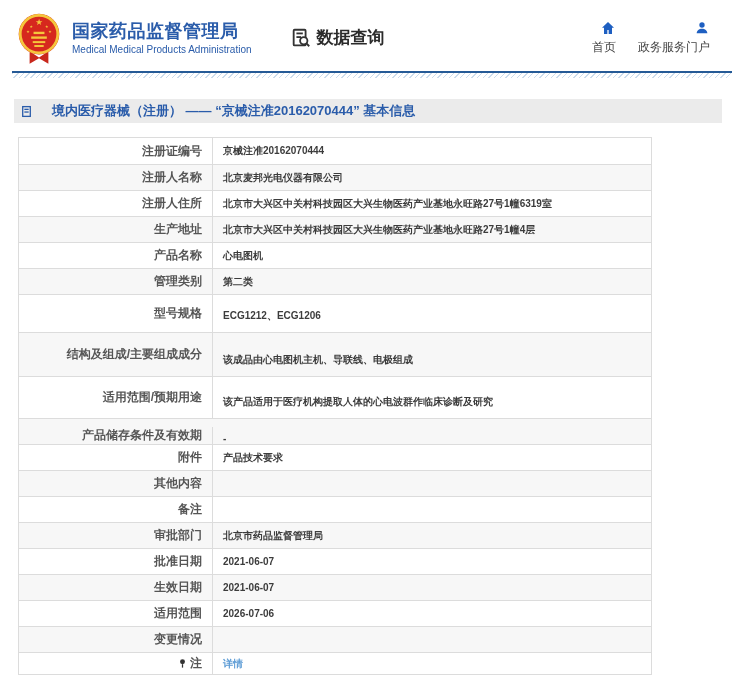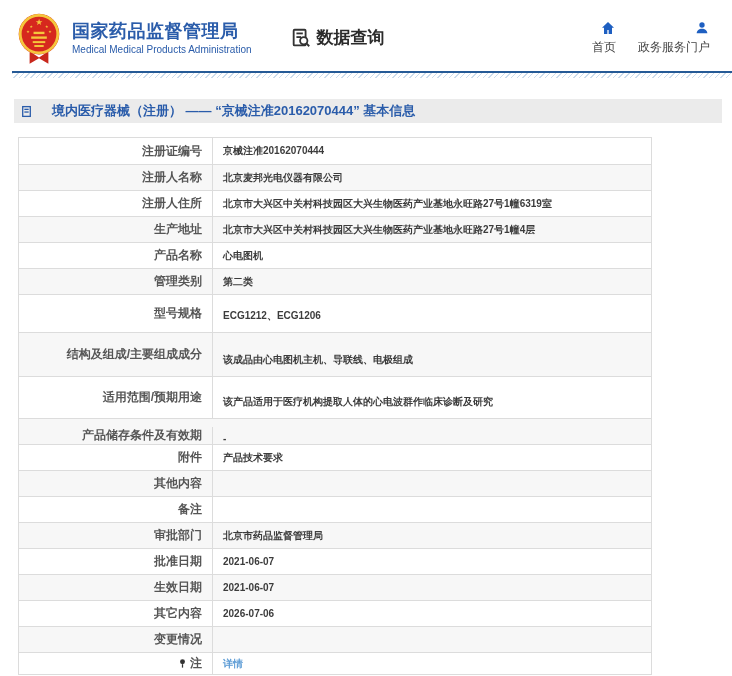--- a/index.html
+++ b/index.html
@@ -164,21 +164,21 @@
     </div>
     <div class="trow" style="min-height: 26px;">
       <div class="tlabel">批准日期</div>
       <div class="tvalue">2021-06-07</div>
     </div>
     <div class="trow" style="min-height: 26px;">
       <div class="tlabel">生效日期</div>
       <div class="tvalue">2021-06-07</div>
     </div>
     <div class="trow" style="min-height: 26px;">
-      <div class="tlabel">其它内容</div>
+      <div class="tlabel">适用范围</div>
       <div class="tvalue">2026-07-06</div>
     </div>
     <div class="trow" style="min-height: 26px;">
       <div class="tlabel">变更情况</div>
       <div class="tvalue"></div>
     </div>
     <div class="trow" style="min-height: 22px;">
       <div class="tlabel"><span class="pin">
           <svg width="11" height="11" viewBox="0 0 16 16">
             <circle cx="8" cy="5.5" r="3.6" fill="#333"></circle>

